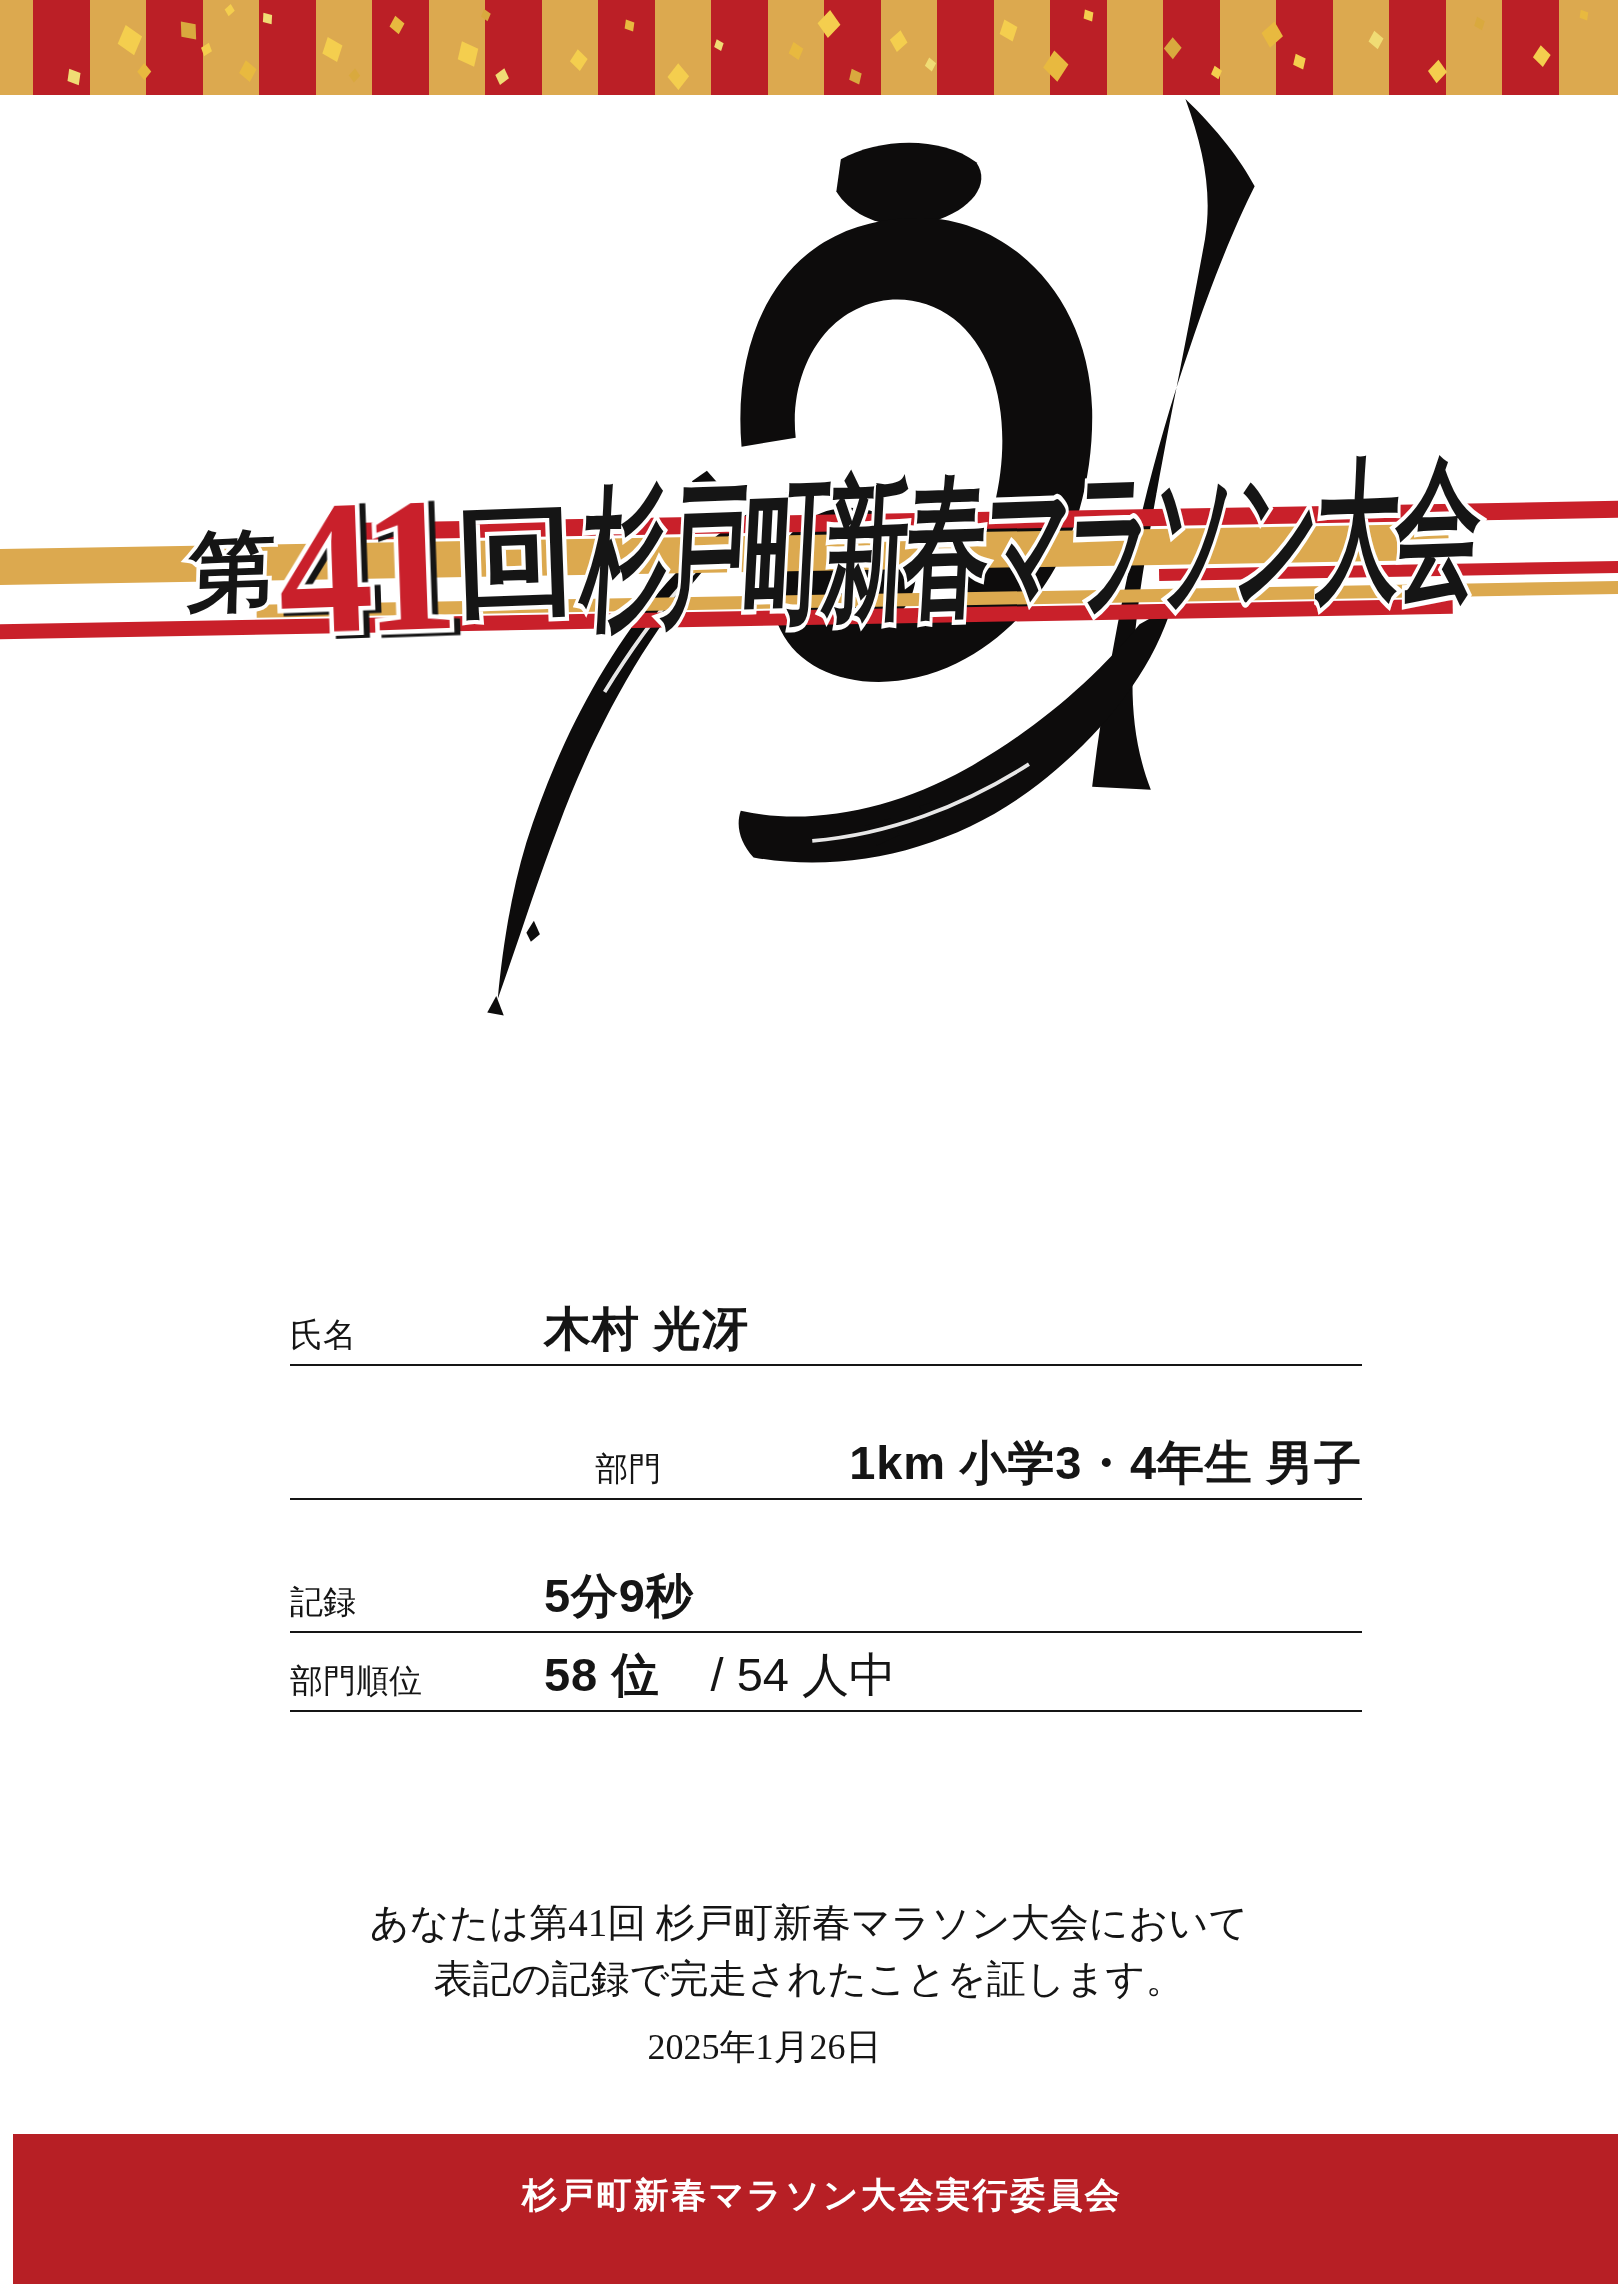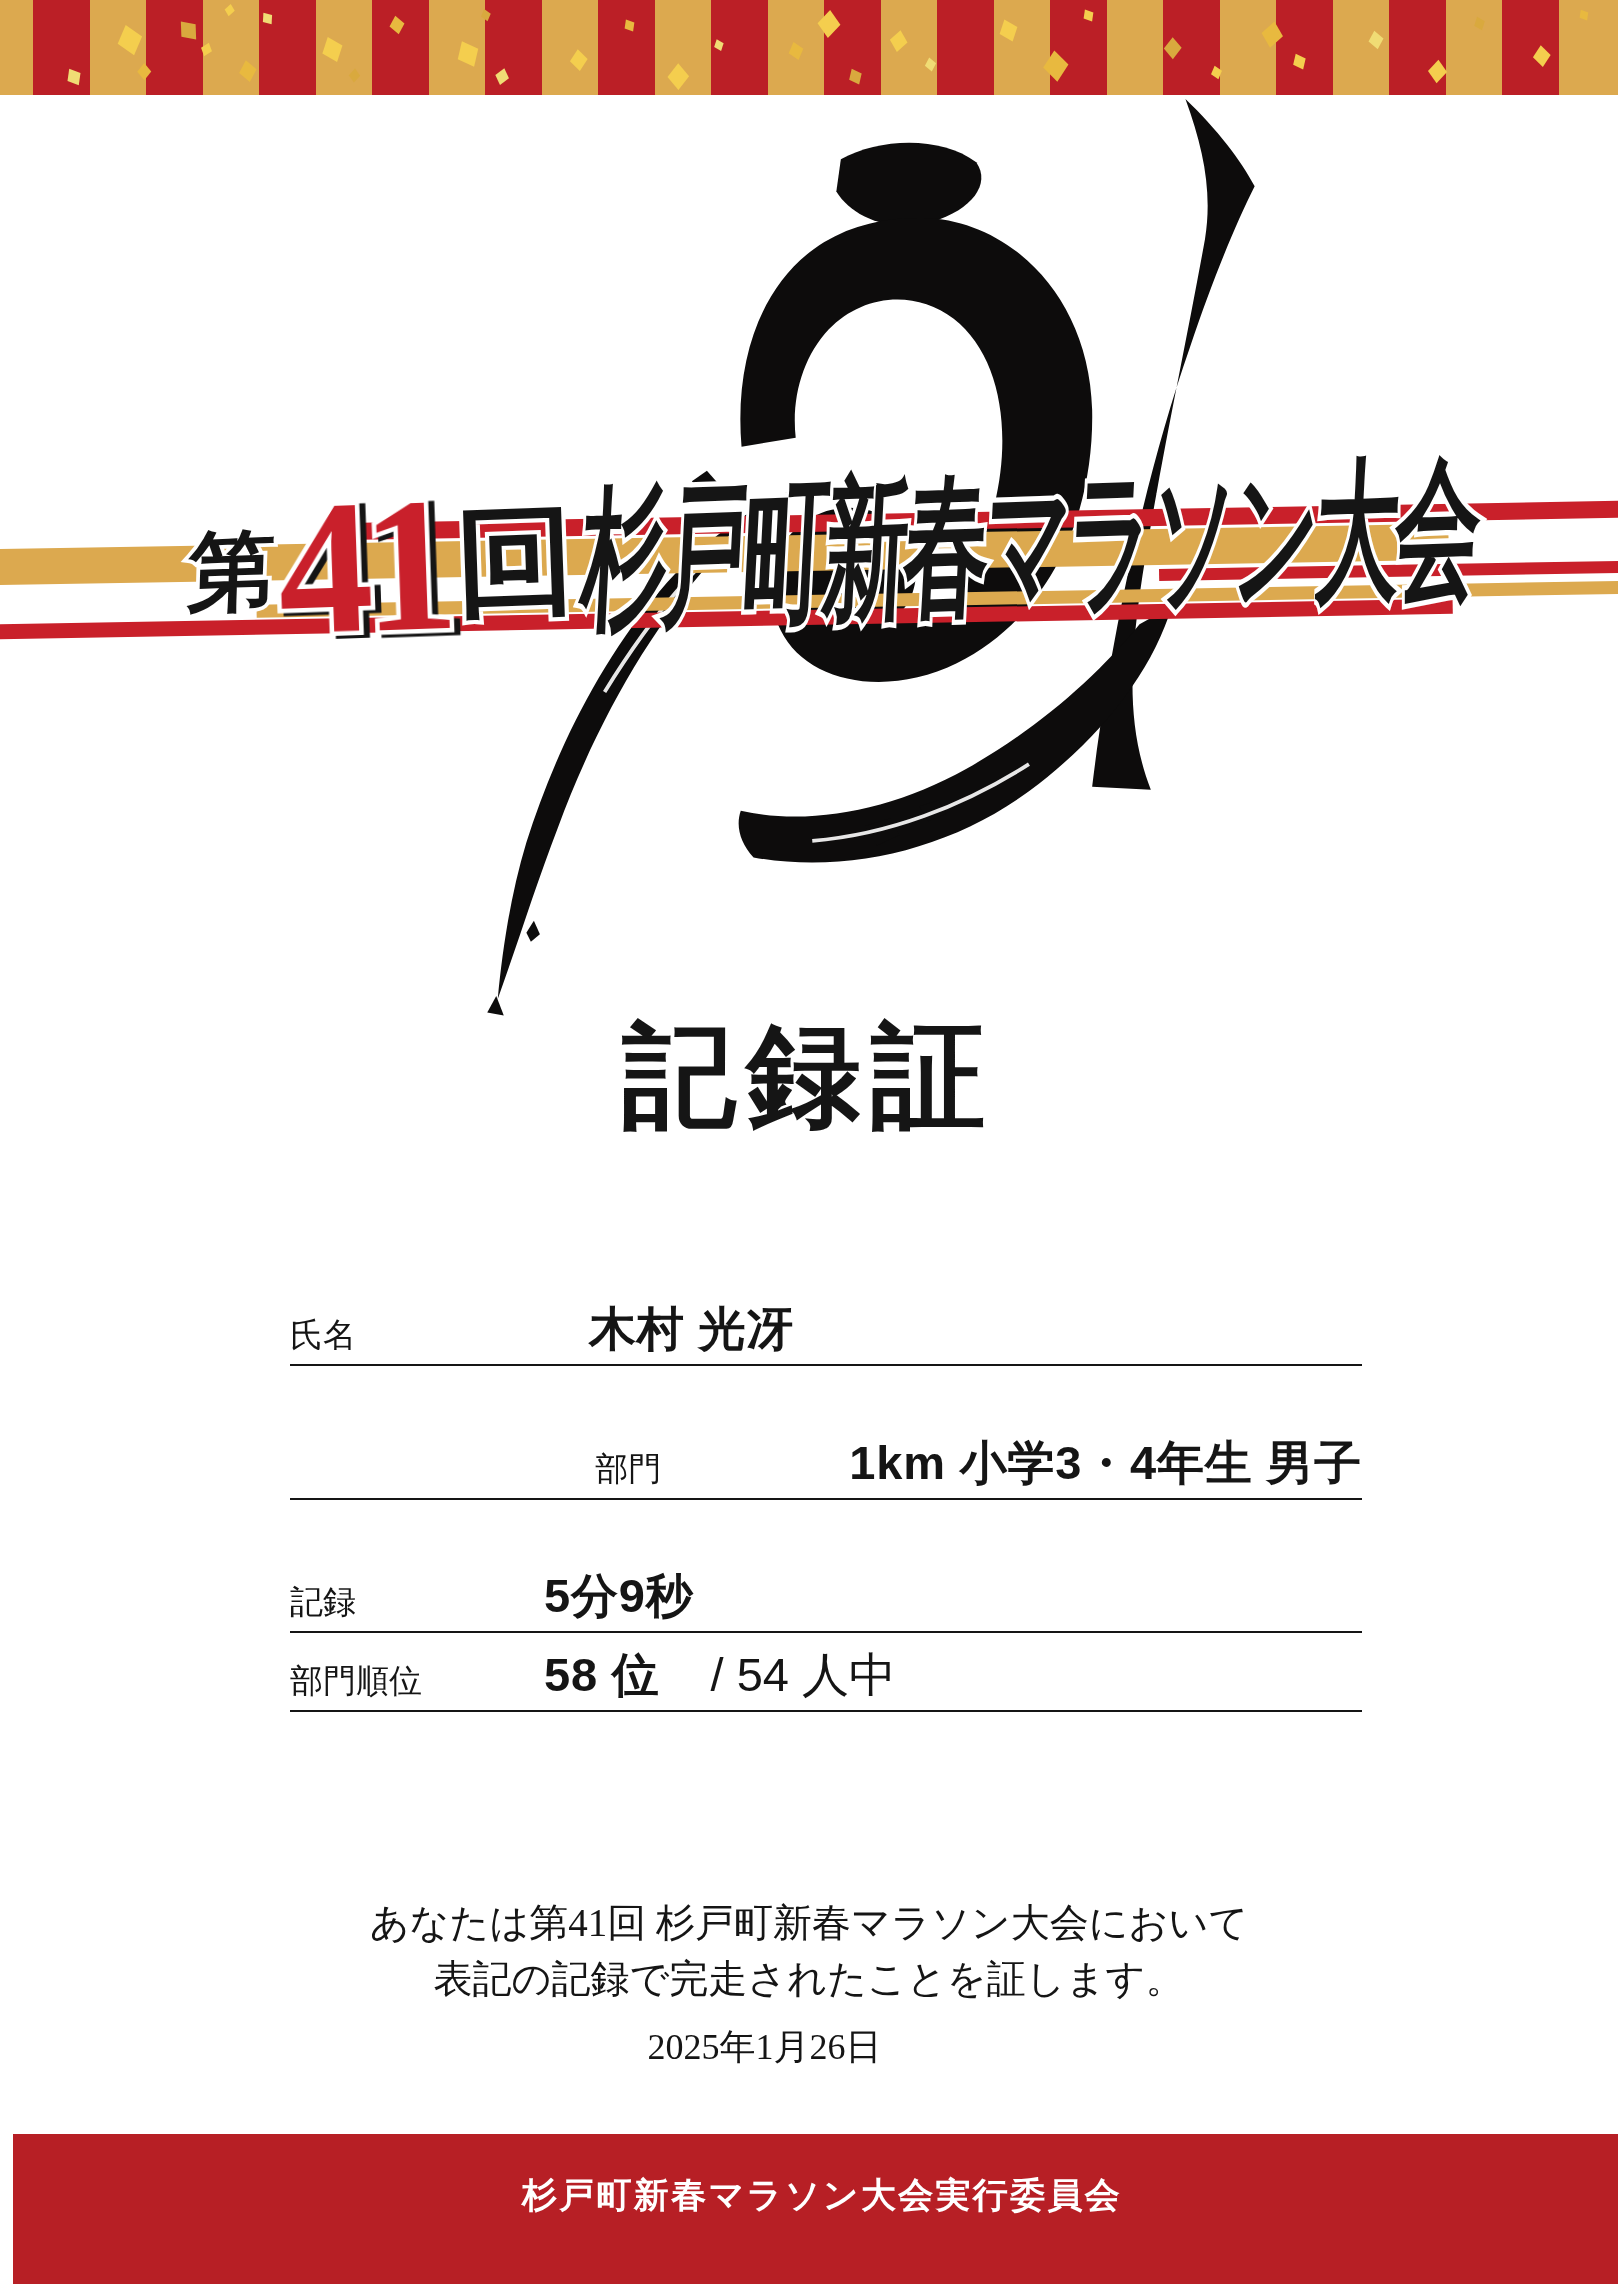--- a/index.html
+++ b/index.html
@@ -181,23 +181,22 @@
     </div>
   </div>
 
   <div class="band-title">
     <span class="t-dai">第</span>
     <span class="t-num">41</span>
     <span class="t-kai">回</span>
     <span class="t-event">杉戸町新春マラソン大会</span>
   </div>
 
-  <div class="cert-title">記録証</div>
-
-  <div class="field-row" style="top:1291px;gap:45px;">
+
+  <div class="field-row" style="top:1291px;">
     <span class="field-label">氏名</span>
     <span class="field-value">木村 光冴</span>
   </div>
   <div class="field-row" style="top:1425px;justify-content:flex-end;">
     <span class="field-label">部門</span>
     <span class="field-value">1km 小学3・4年生 男子</span>
   </div>
   <div class="field-row" style="top:1558px;">
     <span class="field-label">記録</span>
     <span class="field-value">5分9秒</span>

